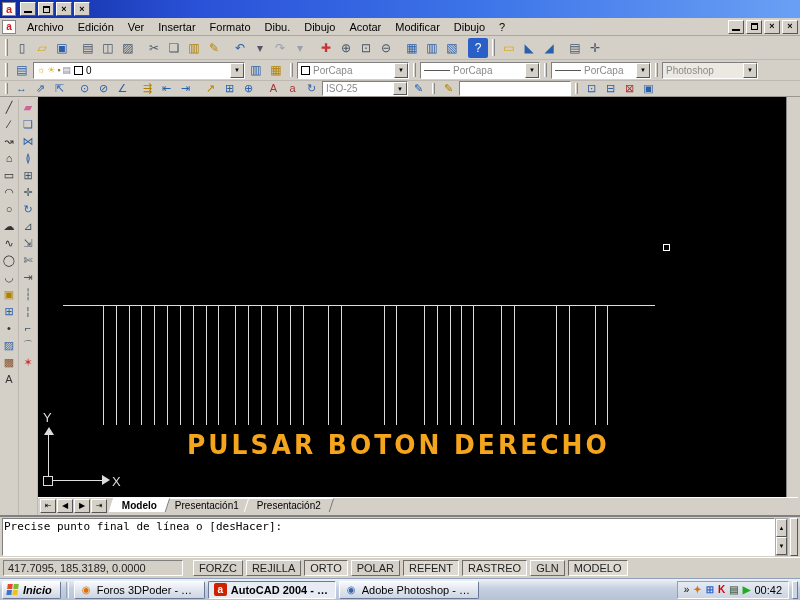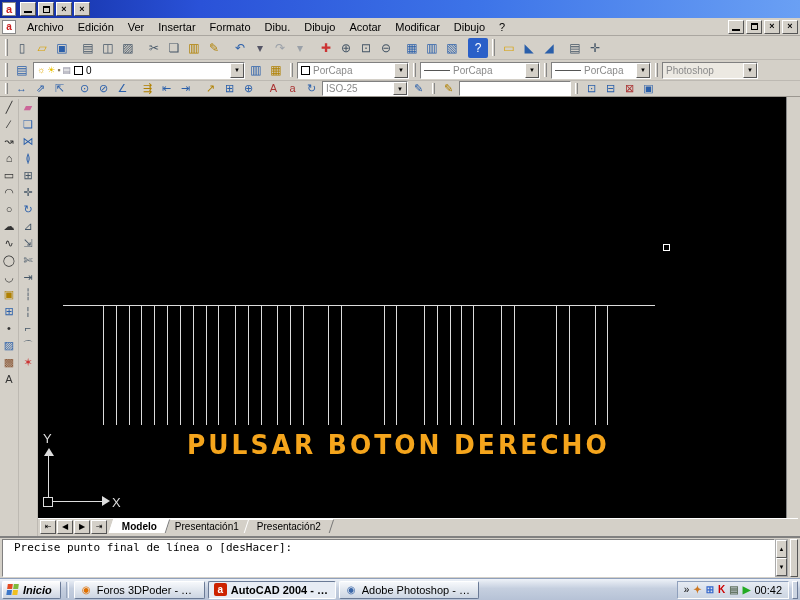--- a/index.html
+++ b/index.html
@@ -82,21 +82,21 @@
     display:flex;align-items:center;justify-content:center;font-size:8px;line-height:1}
   #tab-items{display:flex}
   .tab{padding:1px 10px;font-size:10px;border:1px solid #777;border-top-color:#fff;border-left-color:#fff;border-bottom:none;
     background:#d4d0c8;transform:skewX(-18deg);margin-right:-4px}
   .tab.active{background:#fff;font-weight:bold;z-index:2}
 
   
   .cmdwindow{height:42px;background:#d4d0c8;border-top:2px solid #808080;padding:1px 2px;display:flex;flex-direction:column;gap:1px}
   .cmdrow{display:flex;flex:1;min-height:0}
   .cmdbox{flex:1;background:#fff;border:1px solid;border-color:#808080 #fff #fff #808080;
-    font-family:"DejaVu Sans Mono","Liberation Mono",monospace;font-size:11px;padding:1px 11px;white-space:nowrap;overflow:hidden}
+    font-family:"DejaVu Sans Mono","Liberation Mono",monospace;font-size:11px;padding:1px 1px;white-space:nowrap;overflow:hidden}
   .vscroll{width:13px;display:flex;flex-direction:column;border:1px solid #aaa}
   .sbtn{flex:1;background:#d4d0c8;border:1px solid;border-color:#fff #555 #555 #fff;display:flex;align-items:center;justify-content:center;font-size:6px}
   .hscroll{width:46px;display:flex;border:1px solid #aaa}
   .hscroll .sbtn{flex:none;width:14px}
   .hscroll .track{flex:1;background:#e8e5df}
   .cmd-grip{width:8px;background:#d4d0c8;border:1px solid;border-color:#fff #555 #555 #fff;margin-left:2px}
 
   
   .statusbar{height:21px;display:flex;align-items:center;background:#d4d0c8;padding:0 3px;gap:4px;border-top:1px solid #fff}
   .coords{width:180px;height:16px;border:1px solid;border-color:#808080 #fff #fff #808080;font-size:11px;
@@ -582,20 +582,33 @@
     <div class="cmdrow">
       <div class="cmdbox">Precise punto final de línea o [desHacer]:</div>
       <div class="vscroll">
         <div class="sbtn">▲</div>
         <div class="sbtn">▼</div>
       </div>
       <div class="cmd-grip"></div>
     </div>
   </div>
 
+  <div class="statusbar">
+    <div class="coords">417.7095, 185.3189, 0.0000</div>
+    <div id="toggles">
+        <div class="toggle">FORZC</div>
+        <div class="toggle">REJILLA</div>
+        <div class="toggle pressed">ORTO</div>
+        <div class="toggle">POLAR</div>
+        <div class="toggle pressed">REFENT</div>
+        <div class="toggle pressed">RASTREO</div>
+        <div class="toggle">GLN</div>
+        <div class="toggle pressed">MODELO</div>
+      </div>
+  </div>
 
   <div class="taskbar">
     <div class="startbtn">
       <span class="winlogo">
           <i></i>
           <i></i>
           <i></i>
           <i></i>
         </span>
       <span>Inicio</span>

